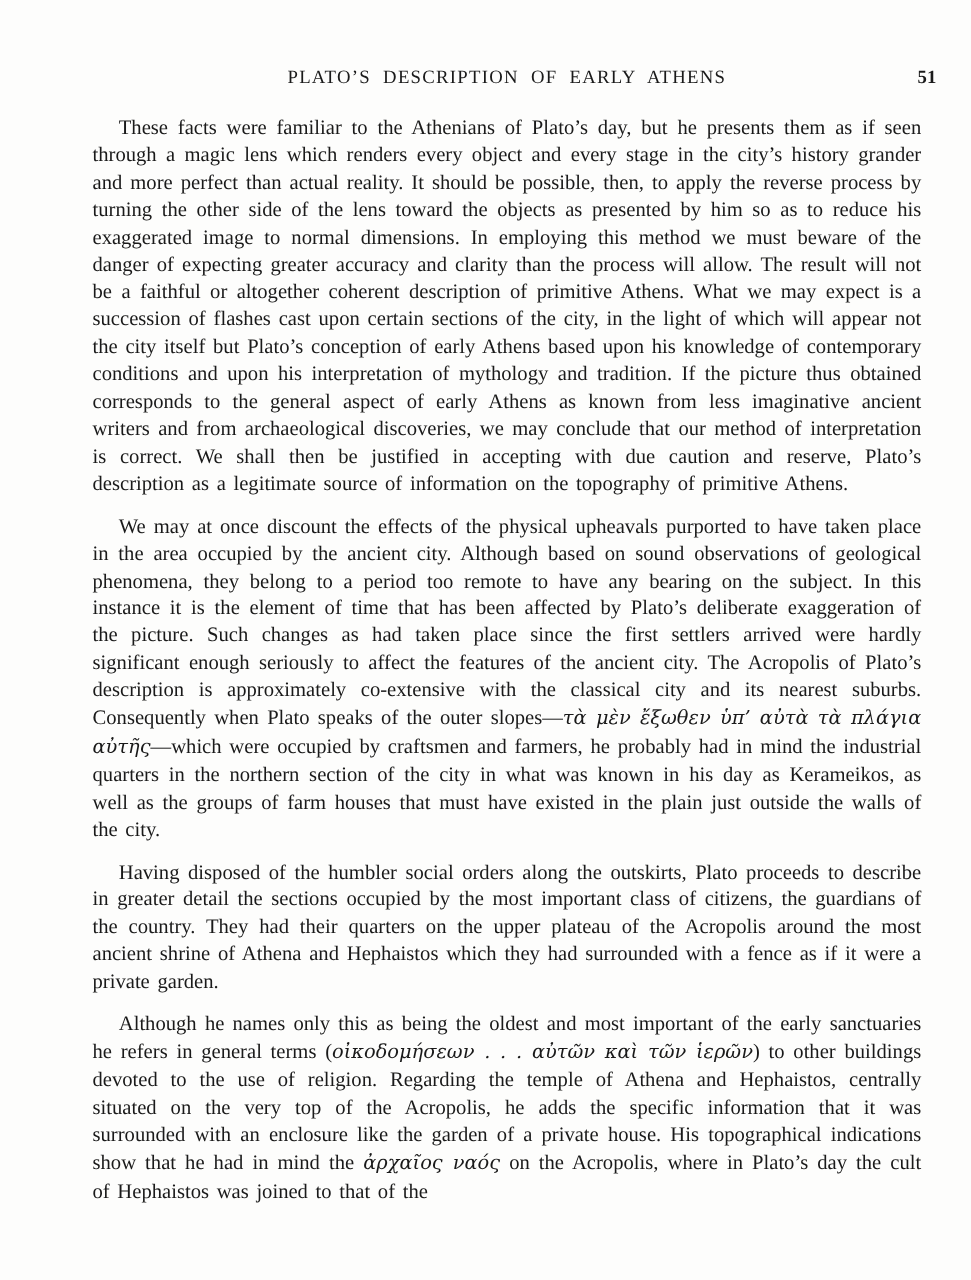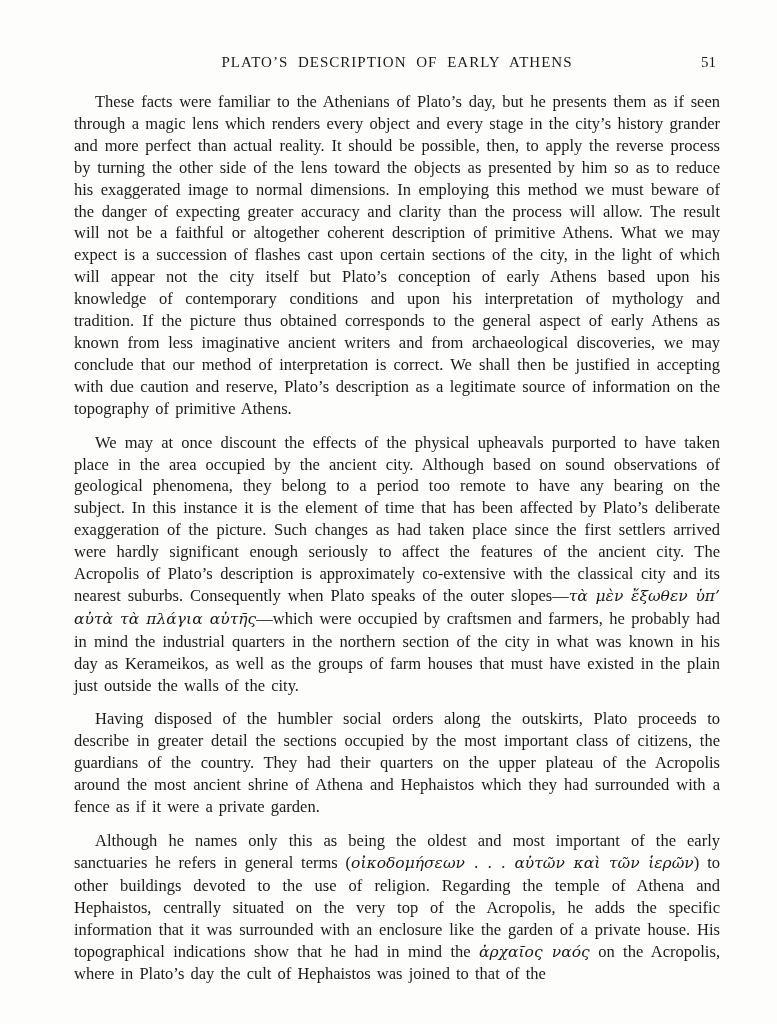--- a/index.html
+++ b/index.html
@@ -12,37 +12,38 @@
     width: 777px;
     height: 1024px;
     margin: 0 auto;
     background: #fdfdfc;
     color: #1a1a1a;
     font-family: "Liberation Serif", "DejaVu Serif", serif;
     overflow: hidden;
     box-sizing: border-box;
   }
   .content {
-    padding: 54px 45px 0 62px; 
+    padding: 54px 28px 0 62px; 
   }
   .running-head {
     position: relative;
     text-align: center;
     font-size: 15px;
     letter-spacing: 1px;
     word-spacing: 5px;
     margin-bottom: 20px;
     white-space: nowrap;
   }
   .running-head .page-num {
     position: absolute;
-    right: 16px;
+    right: 0;
     top: 0;
     letter-spacing: 0;
     word-spacing: 0;
+    font-weight: bold;
   }
   .body-text p {
     margin: 12px;
     text-align: justify;
     text-indent: 21px;
     font-size: 16.5px;
     line-height: 21.9px;
     word-spacing: 2px;
   }
   .greek {

